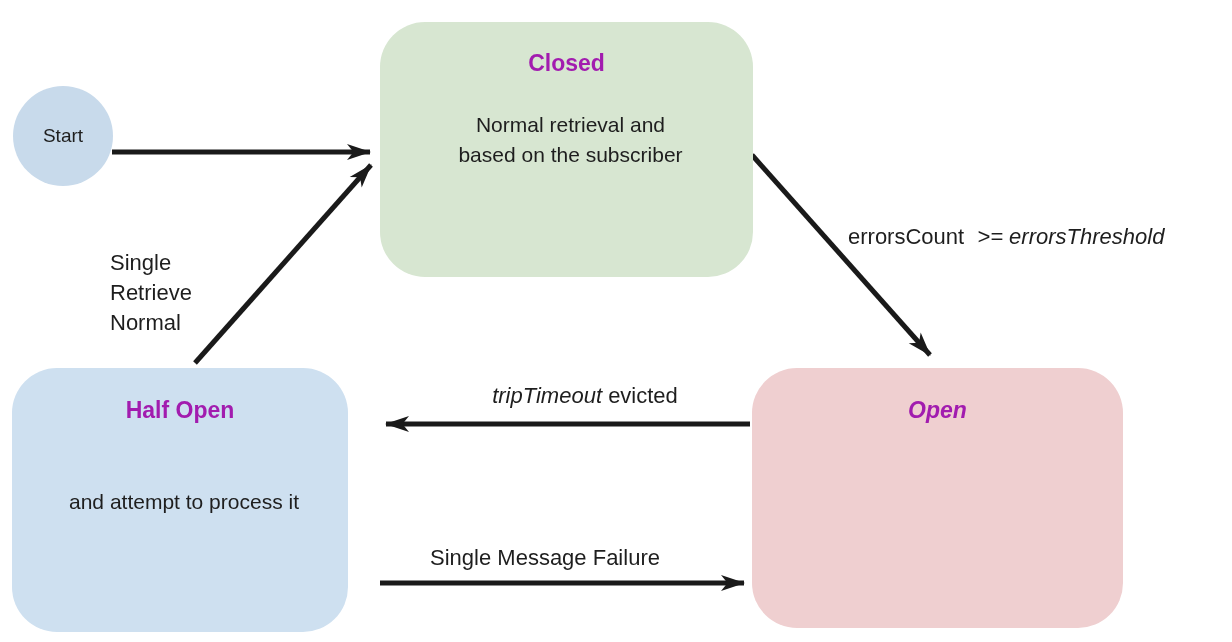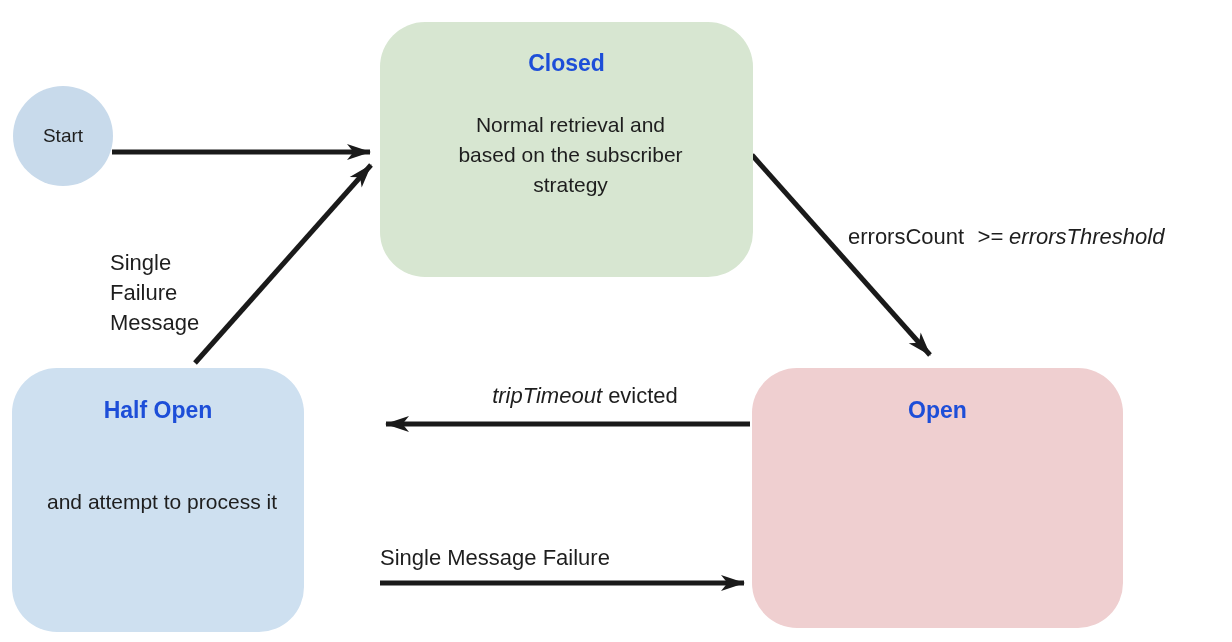--- a/index.html
+++ b/index.html
@@ -8,41 +8,41 @@
     width:1232px;height:642px;
     background:#ffffff;
     font-family:"Liberation Sans", sans-serif;
     color:#1e1e1e;
     overflow:hidden;
   }
   .edges{position:absolute;left:0;top:0;width:1232px;height:642px;}
   .edge{stroke:#1a1a1a;stroke-width:5;fill:none;}
   .node{position:absolute;box-sizing:border-box;text-align:center;}
   .box{border-radius:45px;}
-  .box .title{font-weight:bold;font-size:23px;color:#1d4ed8;}
+  .box .title{font-weight:bold;font-size:23px;color:#a21caf;}
   .box .body{font-size:21px;line-height:30px;padding-left:8px;}
   .circle{
     width:100px;height:100px;border-radius:50%;
     display:flex;align-items:center;justify-content:center;
     font-size:19px;
   }
   .node-closed{left:380px;top:22px;width:373px;height:255px;padding-top:28px;}
   .node-closed .body{margin-top:33px;}
-  .node-half-open{left:12px;top:368px;width:292px;height:264px;padding-top:29px;}
+  .node-half-open{left:12px;top:368px;width:336px;height:264px;padding-top:29px;}
   .node-half-open .body{margin-top:63px;}
-  .node-open{left:752px;top:368px;width:371px;height:260px;padding-top:29px;}
+  .node-open{left:752px;top:368px;width:371px;height:260px;padding-top:29px;font-style:italic;}
   .node-open .body{margin-top:31px;}
   .node-start{left:13px;top:86px;}
   .edge-label{position:absolute;font-size:22px;white-space:nowrap;}
   .edge-label .it{font-style:italic;}
   .label-success{left:110px;top:248px;line-height:30px;}
   .label-errors{left:848px;top:224px;}
   .label-errors .it{margin-left:7px;}
   .label-trip{left:420px;top:383px;width:330px;text-align:center;}
-  .label-failure{left:380px;top:545px;width:330px;}
+  .label-failure{left:380px;top:545px;width:330px;text-align:center;}
 </style>
 </head>
 <body>
 
 <div class="canvas">
 
   <svg class="edges" width="1232" height="642" viewBox="0 0 1232 642" xmlns="http://www.w3.org/2000/svg">
     <defs>
       <marker id="ah" viewBox="0 0 26 20" markerWidth="26" markerHeight="20" refX="24" refY="10" orient="auto" markerUnits="userSpaceOnUse">
         <path d="M1,2 L25,10 L1,18 L7.5,10 Z" fill="#1a1a1a"></path>
@@ -57,39 +57,38 @@
 
   <div class="node circle node-start" style="background-color: rgb(200, 218, 235);">
     <span>Start</span>
   </div>
 
   <div class="node box node-closed" style="background-color: rgb(215, 230, 209);">
     <div class="title">Closed</div>
     <div class="body">
       <div>Normal retrieval and</div>
       <div>based on the subscriber</div>
-      <div>strategy</div>
     </div>
   </div>
 
   <div class="node box node-half-open" style="background-color: rgb(206, 224, 240);">
     <div class="title">Half Open</div>
     <div class="body">
       <div>and attempt to process it</div>
     </div>
   </div>
 
   <div class="node box node-open" style="background-color: rgb(239, 207, 208);">
     <div class="title">Open</div>
   </div>
 
   <div class="edge-label label-success">
     <div>Single</div>
-    <div>Failure</div>
-    <div>Message</div>
+    <div>Retrieve</div>
+    <div>Normal</div>
   </div>
 
   <div class="edge-label label-errors">
     <span>errorsCount</span>
     <span class="it">&gt;= errorsThreshold</span>
   </div>
 
   <div class="edge-label label-trip">
     <span class="it">tripTimeout</span>
     <span>evicted</span>

